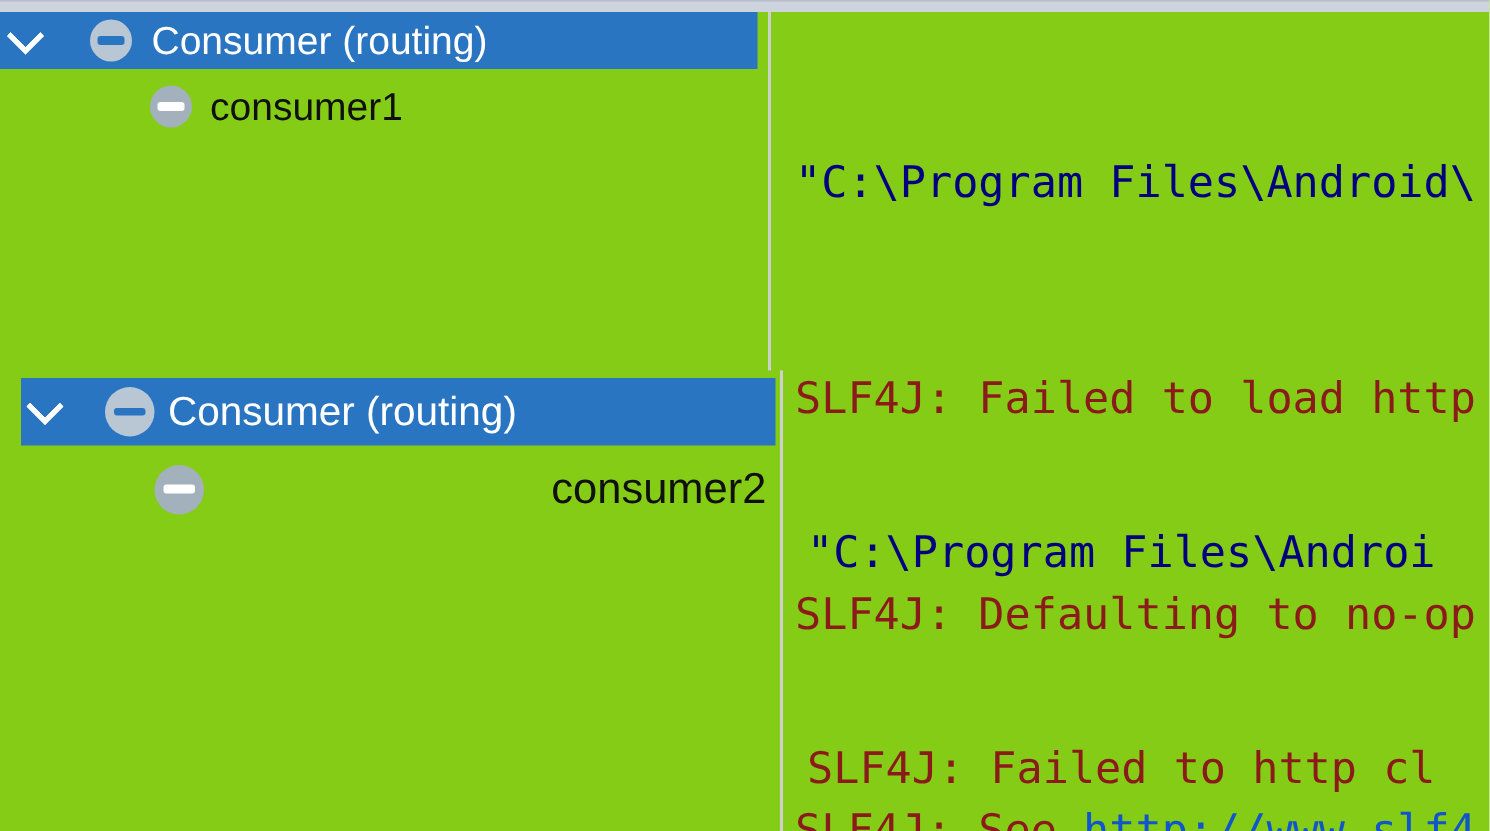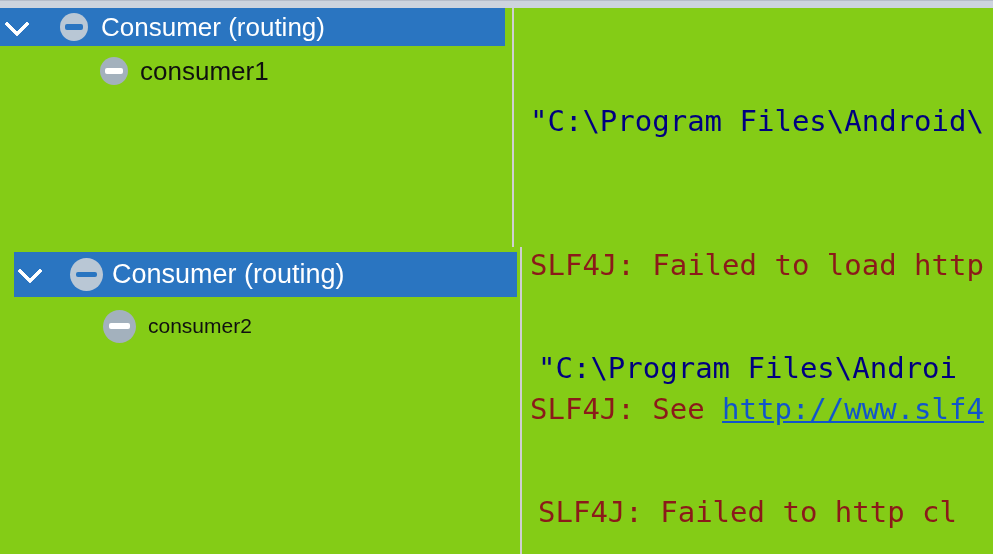--- a/index.html
+++ b/index.html
@@ -10,21 +10,21 @@
   .topstrip{
     position:absolute;left:0;top:0;width:993px;height:8px;
     background:#cdd4de;border-top:1px solid #b6bdc9;box-sizing:border-box;
   }
   
   .tree-row{position:absolute;display:flex;align-items:center;box-sizing:border-box;}
   .tree-row.selected{background:#2a75c1;color:#ffffff;}
   .r1-parent{left:0;top:8px;width:505px;height:38px;padding-left:8px;font-size:26px;}
   .r1-child{left:0;top:54px;width:505px;height:34px;color:#101010;font-size:26px;}
   .r2-parent{left:14px;top:252px;width:503px;height:45px;padding-left:7px;font-size:27px;}
-  .r2-child{left:0;top:306px;width:511px;height:40px;color:#101010;font-size:21px;}
+  .r2-child{left:0;top:306px;width:511px;height:40px;color:#101010;font-size:29px;justify-content:space-between;}
 
   .chevron{
     width:14px;height:14px;flex:0 0 auto;
     border-right:4px solid #fff;border-bottom:4px solid #fff;
     transform:rotate(45deg);margin-top:-7px;border-radius:1px;
   }
   .proc-icon{position:relative;border-radius:50%;flex:0 0 auto;}
   .proc-icon .minus{position:absolute;left:17%;right:17%;top:41%;height:18%;border-radius:2px;}
   
   .icon-sel{background:#b9c7d5;}
@@ -74,20 +74,21 @@
     <span class="proc-icon icon-plain i1c">
         <span class="minus"></span>
       </span>
     <span class="label">consumer1</span>
   </div>
   <div class="divider d1"></div>
 
   <div class="console c1">
     <div class="line path">"C:\Program Files\Android\</div>
     <div class="line err">SLF4J: Failed to load http</div>
+    <div class="line err">SLF4J: Defaulting to no-op</div>
     <div class="line err"><span>SLF4J: See </span><span class="link">http://www.slf4</span></div>
     
   </div>
 
   <div class="tree-row selected r2-parent">
     <span class="chevron"></span>
     <span class="proc-icon icon-sel i2">
         <span class="minus"></span>
       </span>
     <span class="label">Consumer (routing)</span>

